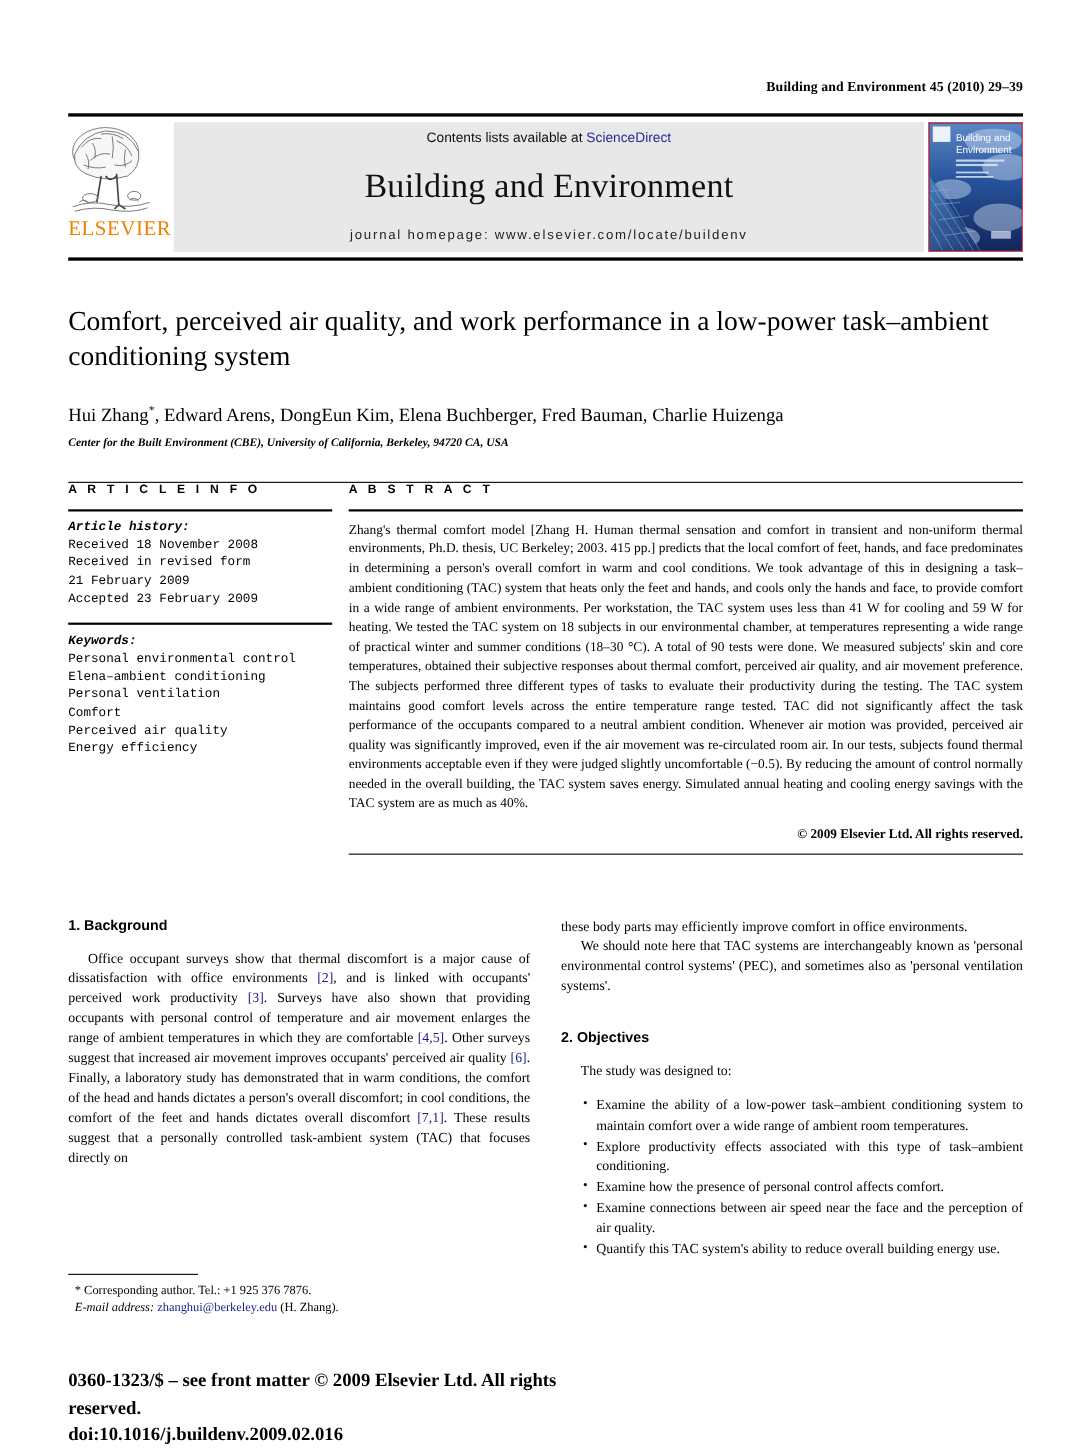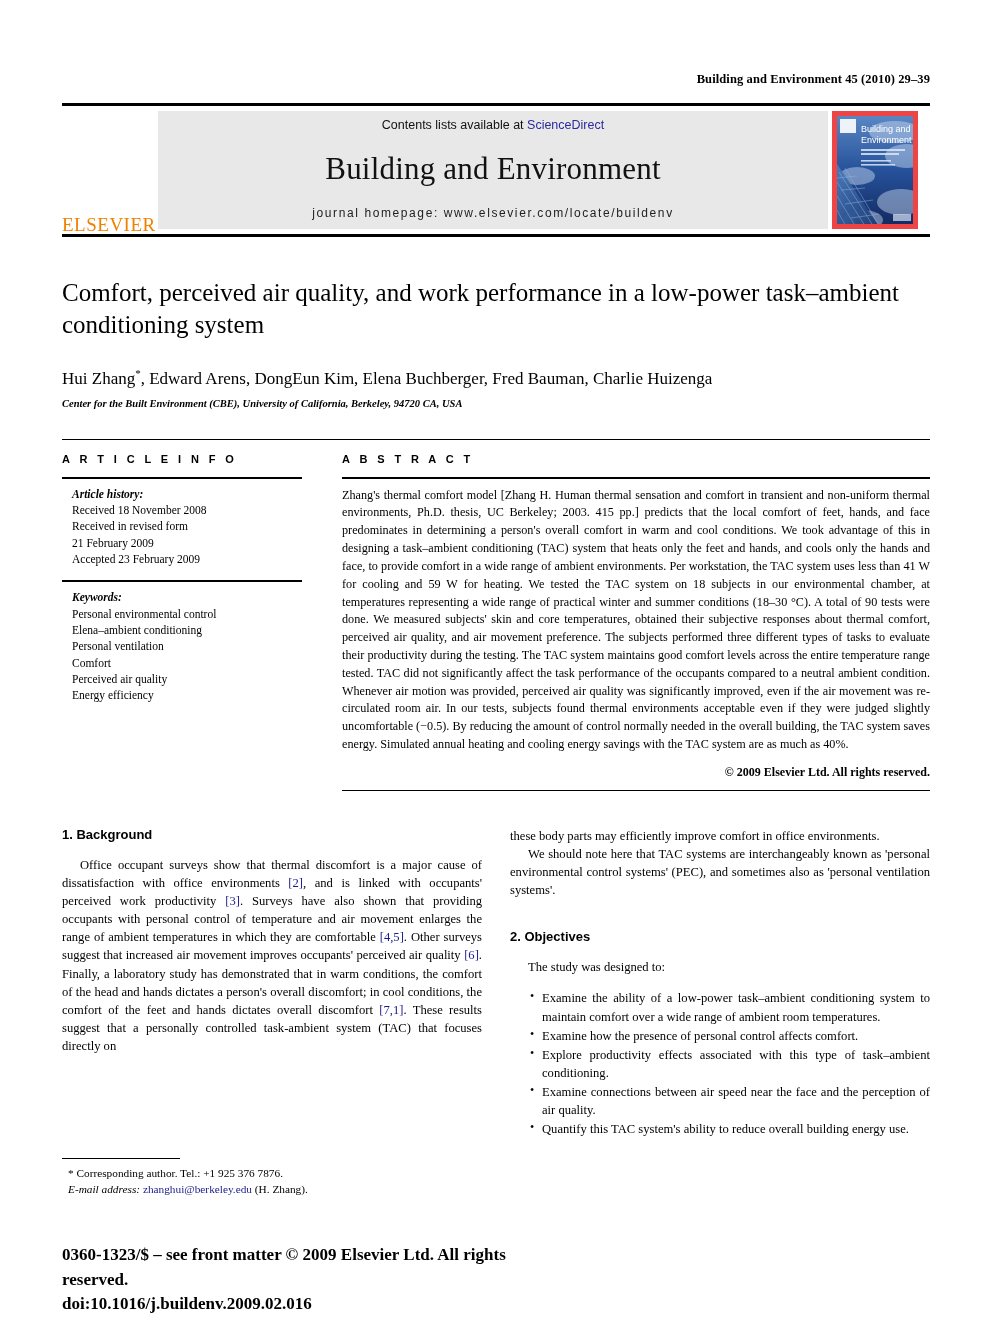--- a/index.html
+++ b/index.html
@@ -40,21 +40,22 @@
     border-bottom: 3px solid #000;
     height: 128px;
     display: flex;
     align-items: stretch;
     position: relative;
   }
   .elsevier-logo {
     width: 92px;
     flex: 0 0 92px;
     display: flex;
-    align-items: flex-end;
+    flex-direction: column;
+    align-items: flex-start;
     justify-content: flex-start;
     padding-top: 4px;
     box-sizing: border-box;
   }
   .tree-svg { display:block; }
   .elsevier-word {
     font-family: "Liberation Serif", serif;
     font-size: 19px;
     letter-spacing: 0.5px;
     color: #F08000;
@@ -89,25 +90,25 @@
   }
   .homepage-line {
     font-family: "Liberation Sans", sans-serif;
     font-size: 12px;
     letter-spacing: 1.6px;
     color: #222;
   }
   .cover-thumb {
     width: 86px;
     flex: 0 0 86px;
-    margin: 5px 12px 5px 0;
+    margin: 5px 0 5px 0;
     position: relative;
     overflow: hidden;
     background: #1b3f7a;
-    border: 5px solid #ef4444;
+    border: 1px solid #ef4444;
     box-sizing: border-box;
   }
 
   
   .title-block { margin-top: 40px; }
   .paper-title {
     font-family: "Liberation Serif", serif;
     font-size: 25px;
     line-height: 1.28;
     font-weight: normal;
@@ -127,41 +128,39 @@
     font-weight: bold;
     font-size: 10.5px;
     margin-top: 9px;
     color: #000;
   }
 
   
   .info-abstract {
     margin-top: 30px;
     border-top: 1px solid #000;
-    padding-top: 13px;
     display: flex;
-    gap: 40px;
+    gap: 15px;
   }
   .col-info { width: 240px; flex: 0 0 240px; }
   .col-abstract { flex: 1 1 auto; }
 
   .sec-head {
     font-family: "Liberation Sans", sans-serif;
     font-weight: bold;
     font-size: 11px;
     letter-spacing: 3.4px;
     margin-bottom: 12px;
   }
   .rule-thick { border-top: 2px solid #000; }
   .info-body {
-    font-family: Liberation Serif, serif;
+    font-family: Liberation Mono, monospace;
     font-size: 11.5px;
     line-height: 1.42;
     padding-top: 7px;
-    margin-left: 10px;
   }
   .info-label { font-style: italic; font-weight: bold; }
   .kw-rule { border-top: 2px solid #000; margin-top: 13px; }
 
   .abstract-body {
     font-family: "Liberation Serif", serif;
     font-size: 12.2px;
     line-height: 1.46;
     text-align: justify;
     padding-top: 8px;
@@ -173,21 +172,21 @@
     margin-top: 11px;
     font-family: "Liberation Serif", serif;
   }
   .abstract-bottom-rule {
     border-top: 1px solid #000;
     margin-top: 10px;
   }
 
   
   .body-cols {
-    margin-top: 36px;
+    margin-top: 56px;
     display: flex;
     gap: 28px;
   }
   .bcol { width: 420px; flex: 0 0 420px; position: relative; }
   .h2 {
     font-family: "Liberation Sans", sans-serif;
     font-weight: bold;
     font-size: 13px;
     margin: 0 0 14px 0;
   }
@@ -392,22 +391,22 @@
     </div>
 
     <div class="bcol">
       <p class="body-p noindent">these body parts may efficiently improve comfort in office environments.</p>
       <p class="body-p">We should note here that TAC systems are interchangeably known as 'personal environmental control systems' (PEC), and sometimes also as 'personal ventilation systems'.</p>
 
       <div class="h2 spaced">2. Objectives</div>
       <p class="lead-in">The study was designed to:</p>
       <ul class="objectives">
         <li>Examine the ability of a low-power task–ambient conditioning system to maintain comfort over a wide range of ambient room temperatures.</li>
+        <li>Explore productivity effects associated with this type of task–ambient conditioning.</li>
         <li>Examine how the presence of personal control affects comfort.</li>
-        <li>Explore productivity effects associated with this type of task–ambient conditioning.</li>
         <li>Examine connections between air speed near the face and the perception of air quality.</li>
         <li>Quantify this TAC system's ability to reduce overall building energy use.</li>
       </ul>
     </div>
   </div>
 
   <div class="footnote-area">
     <div class="fn-rule"></div>
     <div class="footnote">* Corresponding author. Tel.: +1 925 376 7876.</div>
     <div class="footnote">

